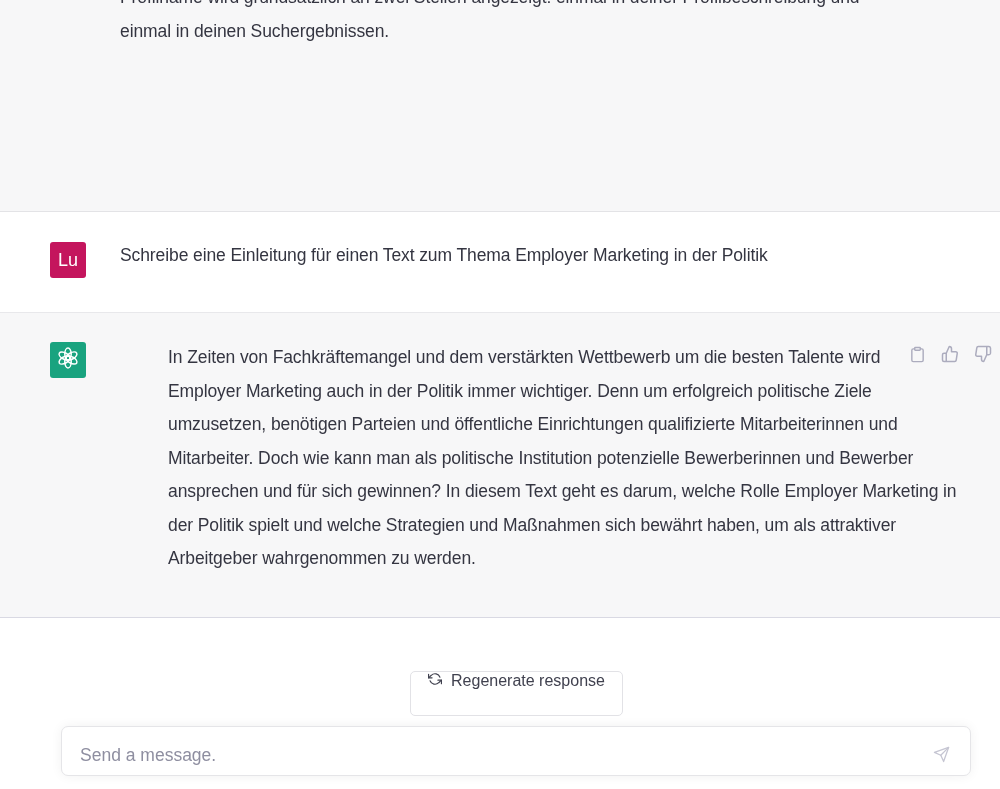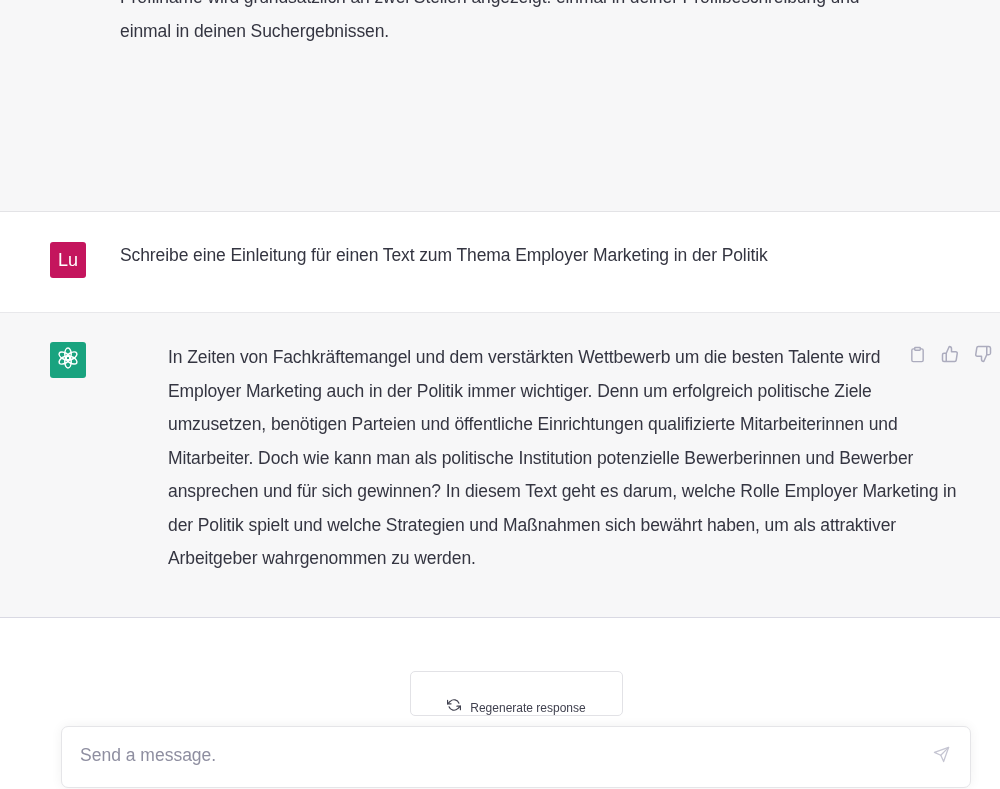--- a/index.html
+++ b/index.html
@@ -25,23 +25,23 @@
 
   .avatar { position: absolute; left: 50px; width: 36px; height: 36px; border-radius: 3px; display: flex; align-items: center; justify-content: center; }
   .avatar-user { top: 242px; background: #c4155d; color: #ffffff; font-size: 18px; }
   .avatar-bot { top: 342px; background: #19a37f; }
 
   .actions { position: absolute; top: 345px; left: 906px; display: flex; gap: 11px; }
   .action-btn { width: 22px; height: 22px; display: flex; align-items: center; justify-content: center; cursor: pointer; }
 
   .bottom { position: absolute; left: 0; top: 618px; width: 1000px; height: 171px; background: linear-gradient(#ffffff 0%, #ffffff 100%); }
 
-  .regen { position: absolute; left: 410px; top: 671px; width: 213px; height: 45px; border: 1px solid #e2e2e6; border-radius: 5px; background: #ffffff; display: flex; align-items: flex-end; justify-content: center; gap: 9px; font-size: 12px; color: #40414f; cursor: pointer; }
+  .regen { position: absolute; left: 410px; top: 671px; width: 213px; height: 45px; border: 1px solid #e2e2e6; border-radius: 5px; background: #ffffff; display: flex; align-items: flex-start; justify-content: center; gap: 9px; font-size: 16px; color: #40414f; cursor: pointer; }
 
-  .composer { position: absolute; left: 61px; top: 726px; width: 910px; height: 62px; border: 1px solid #e5e5e8; border-radius: 7px; background: #ffffff; box-shadow: 0 0 12px rgba(0,0,0,0.06); }
+  .composer { position: absolute; left: 61px; top: 726px; width: 910px; height: 50px; border: 1px solid #e5e5e8; border-radius: 7px; background: #ffffff; box-shadow: 0 0 12px rgba(0,0,0,0.06); }
   .composer input { position: absolute; left: 18px; top: 0; width: 840px; height: 56px; border: none; outline: none; background: transparent; font-size: 17.5px; color: #343541; font-family: "Liberation Sans", "DejaVu Sans", sans-serif; }
   .composer input::placeholder { color: #8e8ea0; }
   .send { position: absolute; right: 18px; top: 18px; width: 22px; height: 22px; display: flex; align-items: center; justify-content: center; cursor: pointer; }
 </style>
 </head>
 <body>
 
 <div class="thread">
 
   <div class="msg assistant msg-prev"></div>

